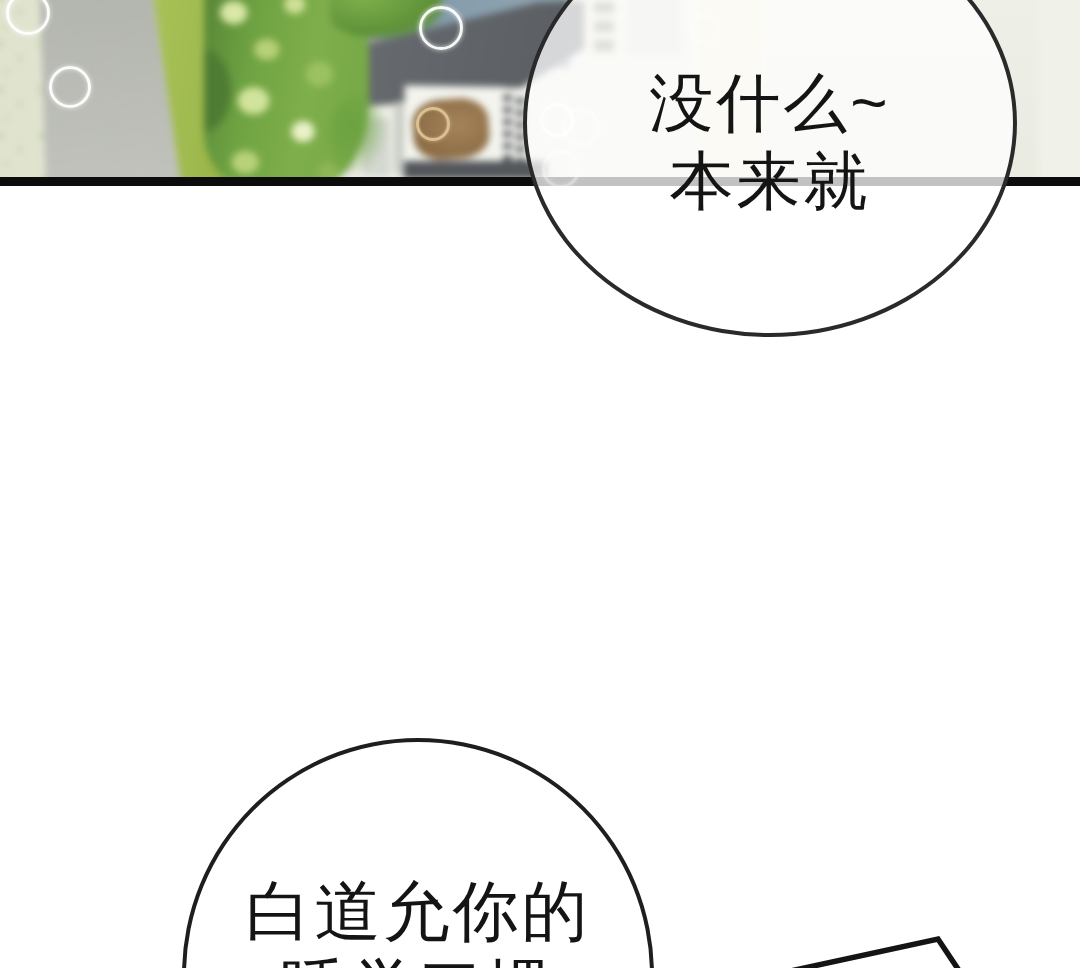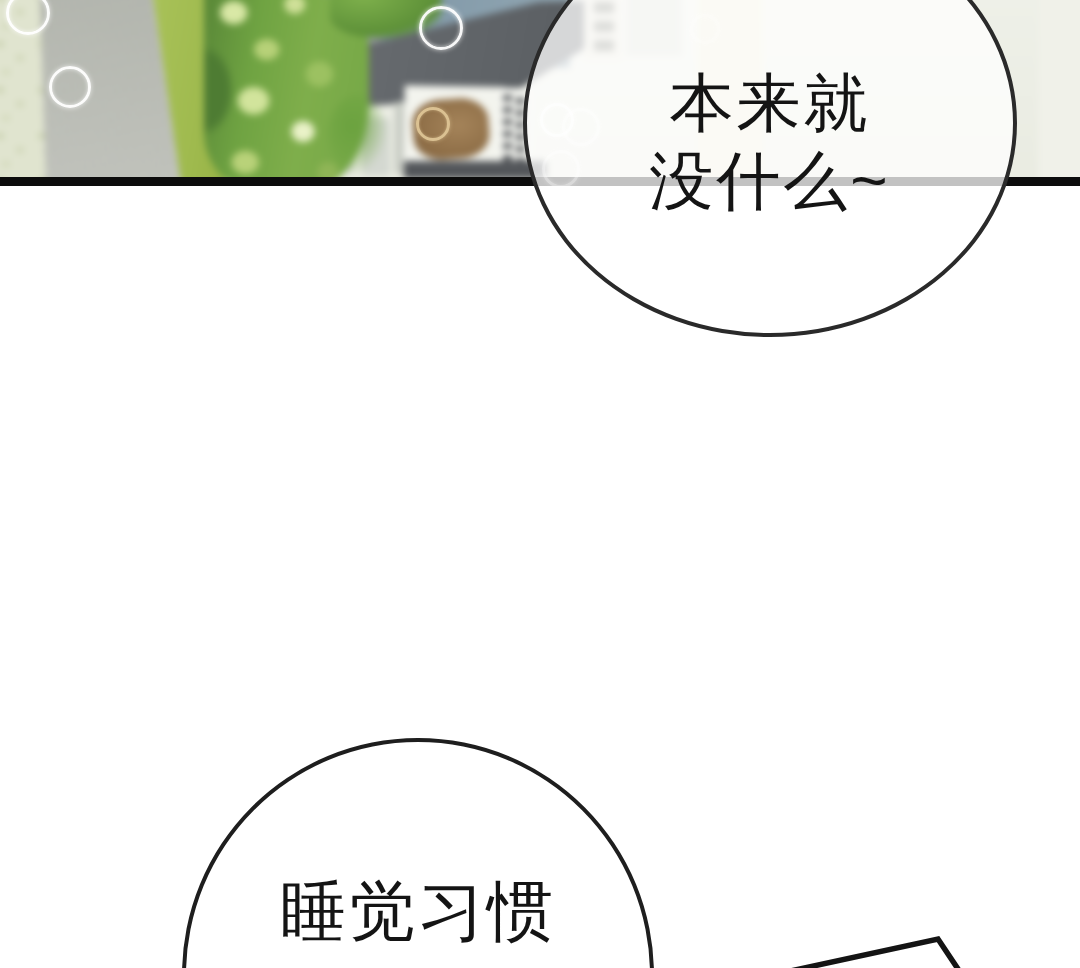--- a/index.html
+++ b/index.html
@@ -127,31 +127,32 @@
     <div class="ring" style="left:6px;top:-9px;width:38px;height:38px;"></div>
     <div class="ring" style="left:49px;top:66px;width:36px;height:36px;"></div>
     <div class="ring" style="left:419px;top:6px;width:38px;height:38px;"></div>
     <div class="ring ring-beige" style="left:416px;top:107px;width:28px;height:28px;"></div>
   </div>
 
   <div class="panel-line"></div>
 
   <div class="bubble bubble-top"></div>
   <div class="bubble-text bubble-text-top">
+    <div>没什么~</div>
     <div>本来就</div>
-    <div>没什么~</div>
   </div>
 
   <div class="ring" style="left:540px;top:103px;width:28px;height:28px;opacity:0.75;"></div>
   <div class="ring" style="left:562px;top:108px;width:32px;height:32px;opacity:0.5;"></div>
   <div class="ring" style="left:542px;top:150px;width:32px;height:32px;opacity:0.4;"></div>
   <div class="ring" style="left:690px;top:14px;width:24px;height:24px;opacity:0.3;"></div>
 
   <div class="bubble bubble-bottom"></div>
   <div class="bubble-text bubble-text-bottom">
+    <div>白道允你的</div>
     <div>睡觉习惯</div>
   </div>
 
   <svg class="corner-svg" viewBox="0 0 1080 968">
     <polyline points="772,975 938,939 962,975" fill="#ffffff" stroke="#141414" stroke-width="5.5" stroke-linejoin="miter"></polyline>
   </svg>
 
 </div>
 
 </body></html>

